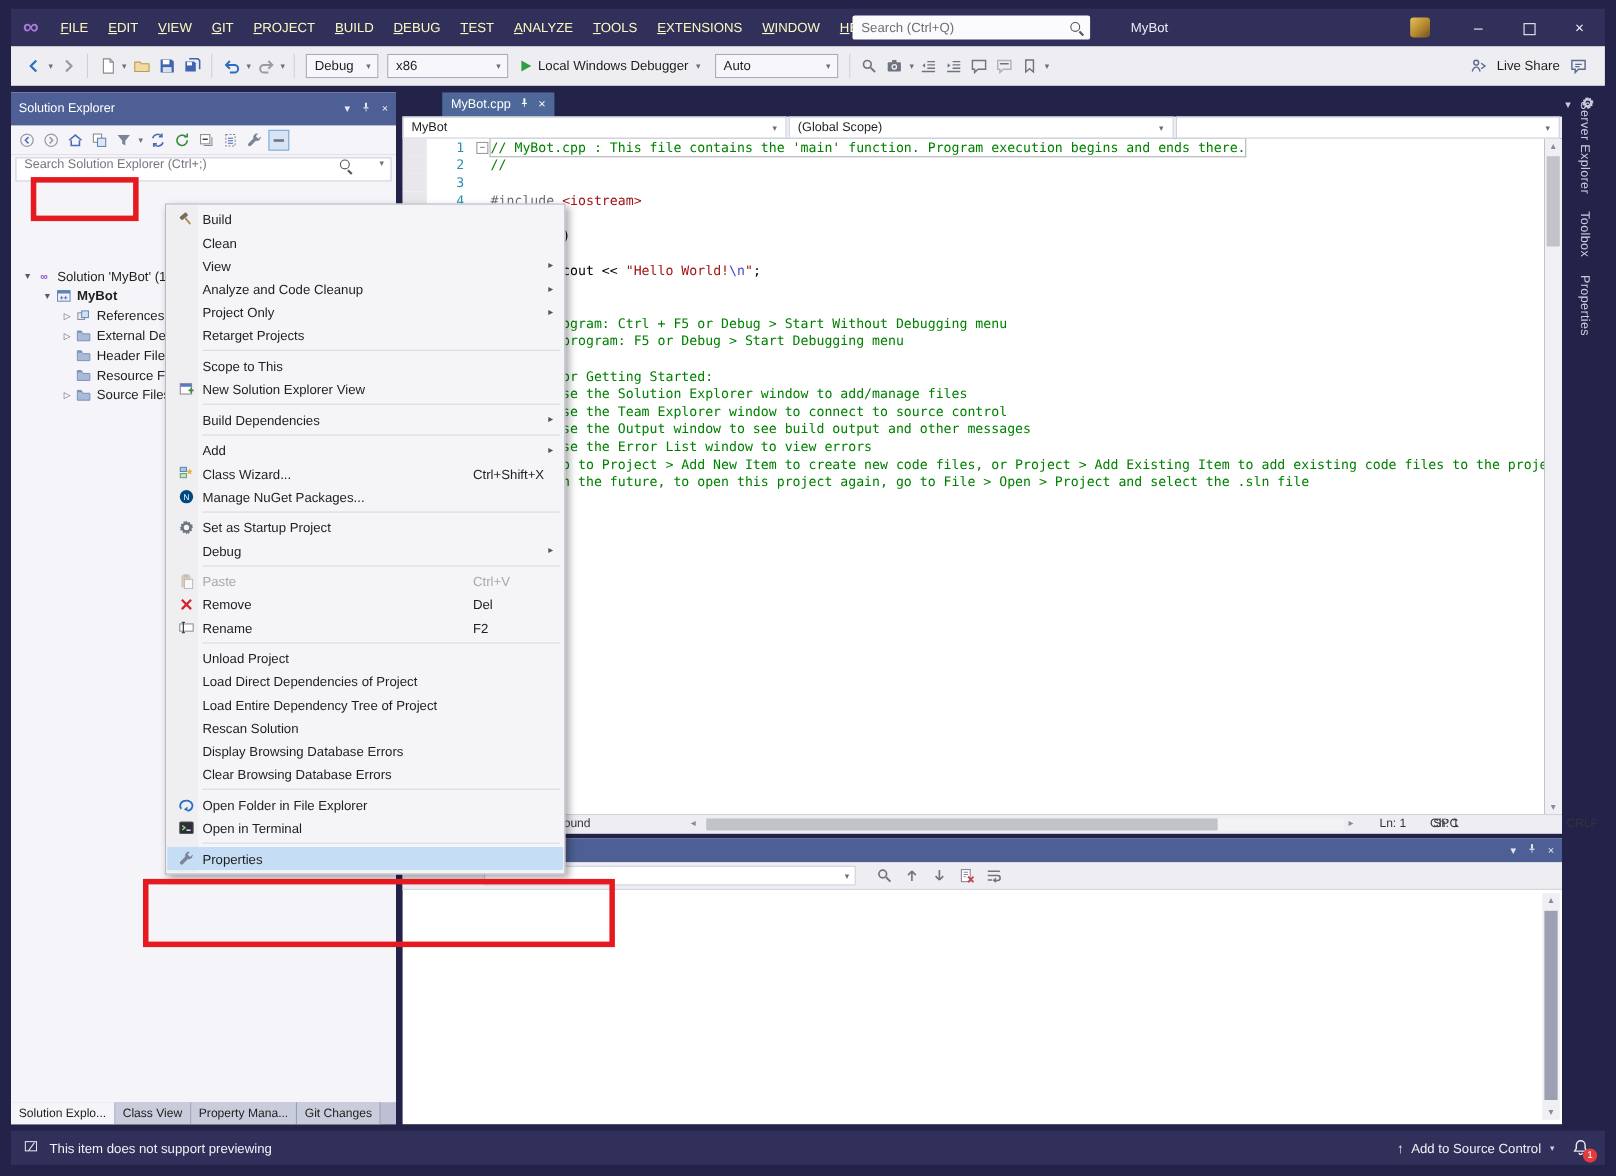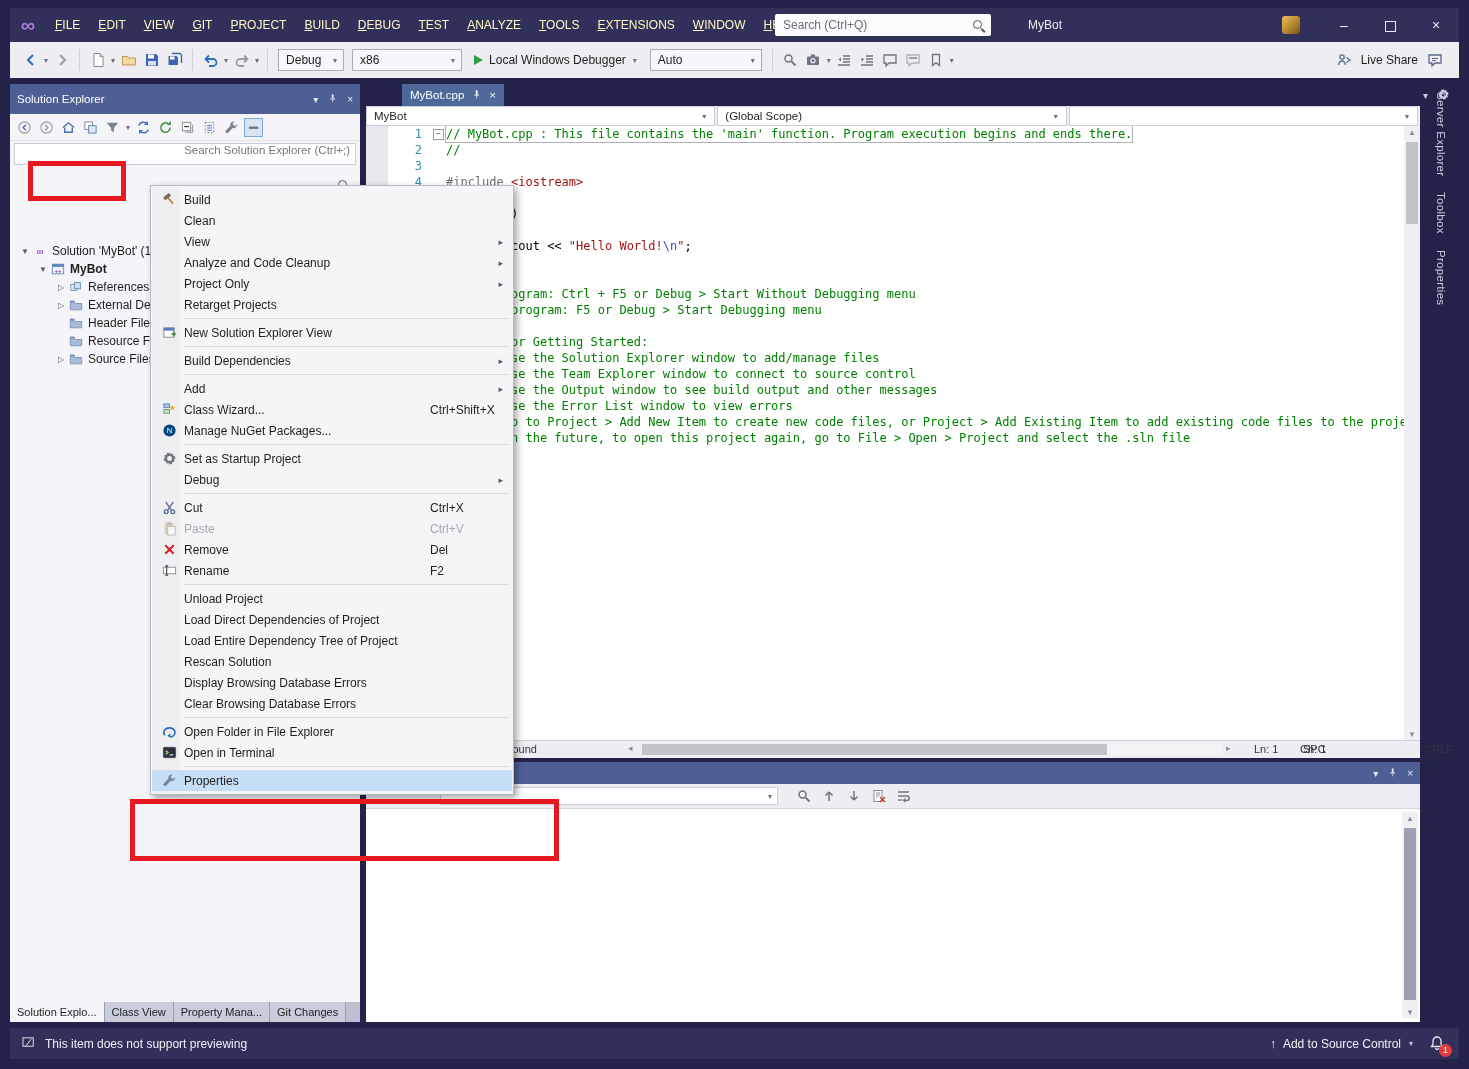--- a/index.html
+++ b/index.html
@@ -39,21 +39,21 @@
   
   .sepanel{position:absolute;left:10px;top:84px;width:350px;height:938px;background:#F5F5F9;}
   .twheader{height:30px;background:#4D5F94;color:#FFF;font-size:11.5px;display:flex;align-items:center;padding:0 7px;}
   .twh-icons{margin-left:auto;display:flex;gap:9px;align-items:center;color:#E8E8F2;font-size:10px;}
   .twh-icons svg{width:12px;height:12px;}
   .setoolbar{height:26px;display:flex;align-items:center;gap:3px;padding:0 5px;border-bottom:1px solid #E2E2EA;}
   .seicon{width:19px;height:19px;display:flex;align-items:center;justify-content:center;flex:none;}
   .seicon svg{width:15px;height:15px;}
   .seicon.pressed{border:1px solid #7DA8D6;background:#D6E4F5;box-sizing:border-box;}
   .sesearch{height:24px;padding:2px 4px;box-sizing:border-box;}
-  .sesearch .inner{height:20px;background:#FFF;border:1px solid #CCCEDB;display:flex;align-items:flex-end;font-size:11.5px;color:#767680;padding:0 5px 0 7px;gap:23px;flex-direction:column;}
+  .sesearch .inner{height:20px;background:#FFF;border:1px solid #CCCEDB;display:flex;align-items:flex-start;font-size:11.5px;color:#767680;padding:0 5px 0 7px;gap:23px;}
   .sesearch .inner .grow{flex:1;}
   .setree{position:absolute;top:158px;left:0;right:0;overflow:hidden;}
   .trow{height:18px;display:flex;align-items:center;font-size:12px;color:#1E1E1E;white-space:nowrap;}
   .arrow{width:14px;font-size:8px;color:#5A5A64;text-align:center;flex:none;}
   .ticon{width:16px;margin-right:4px;display:flex;justify-content:center;flex:none;}
   .ticon svg{width:14px;height:14px;}
   .setabs{position:absolute;bottom:0;left:0;right:0;height:20px;background:#BCC0D2;display:flex;}
   .setab{font-size:11px;padding:0 7px;line-height:20px;color:#1E1E1E;border-right:1px solid #9A9EB4;background:#C9CCDB;white-space:nowrap;}
   .setab.active{background:#F5F5F9;}
 
@@ -653,20 +653,24 @@
         <span class="ctxicon"></span>
         <span class="ctxlabel">Project Only</span>
         <span class="ctxsub">▸</span>
       </div>
       <div class="ctxrow">
         <span class="ctxicon"></span>
         <span class="ctxlabel">Retarget Projects</span>
       </div>
       <div class="ctxsep"></div>
       <div class="ctxrow">
+        <span class="ctxicon"></span>
+        <span class="ctxlabel">Scope to This</span>
+      </div>
+      <div class="ctxrow">
         <span class="ctxicon">
           <svg viewBox="0 0 16 16">
             <rect x="2" y="3" width="11" height="10" fill="#FFF" stroke="#888"></rect>
             <rect x="2" y="3" width="11" height="3" fill="#5C7AC4"></rect>
             <path d="M10 9.5h5M12.5 7v5" stroke="#3A8E3A" stroke-width="1.6"></path>
           </svg>
         </span>
         <span class="ctxlabel">New Solution Explorer View</span>
       </div>
       <div class="ctxsep"></div>
@@ -710,31 +714,20 @@
           </svg>
         </span>
         <span class="ctxlabel">Set as Startup Project</span>
       </div>
       <div class="ctxrow">
         <span class="ctxicon"></span>
         <span class="ctxlabel">Debug</span>
         <span class="ctxsub">▸</span>
       </div>
       <div class="ctxsep"></div>
-      <div class="ctxrow">
-        <span class="ctxicon">
-          <svg viewBox="0 0 16 16">
-            <path d="M4 2l6 9M12 2L6 11" stroke="#5A6B8C" stroke-width="1.4" fill="none"></path>
-            <circle cx="4.5" cy="12.5" r="2" fill="none" stroke="#5A6B8C" stroke-width="1.4"></circle>
-            <circle cx="11.5" cy="12.5" r="2" fill="none" stroke="#5A6B8C" stroke-width="1.4"></circle>
-          </svg>
-        </span>
-        <span class="ctxlabel">Cut</span>
-        <span class="ctxshort">Ctrl+X</span>
-      </div>
       <div class="ctxrow disabled">
         <span class="ctxicon">
           <svg viewBox="0 0 16 16">
             <rect x="3" y="2" width="9" height="12" rx="1" fill="#C8A978"></rect>
             <rect x="5" y="1" width="5" height="3" rx="1" fill="#8E8E96"></rect>
             <rect x="6" y="6" width="8" height="9" fill="#FFF" stroke="#888"></rect>
           </svg>
         </span>
         <span class="ctxlabel">Paste</span>
         <span class="ctxshort">Ctrl+V</span>

